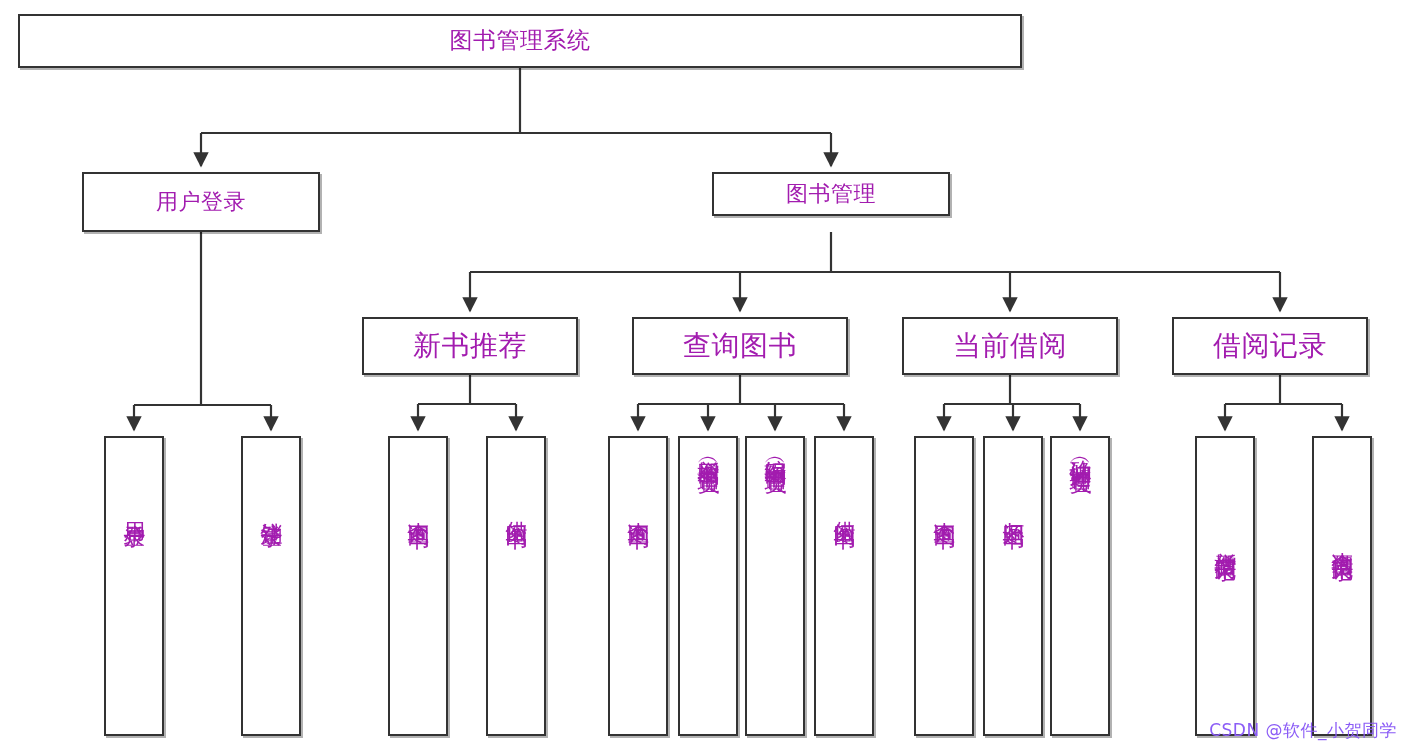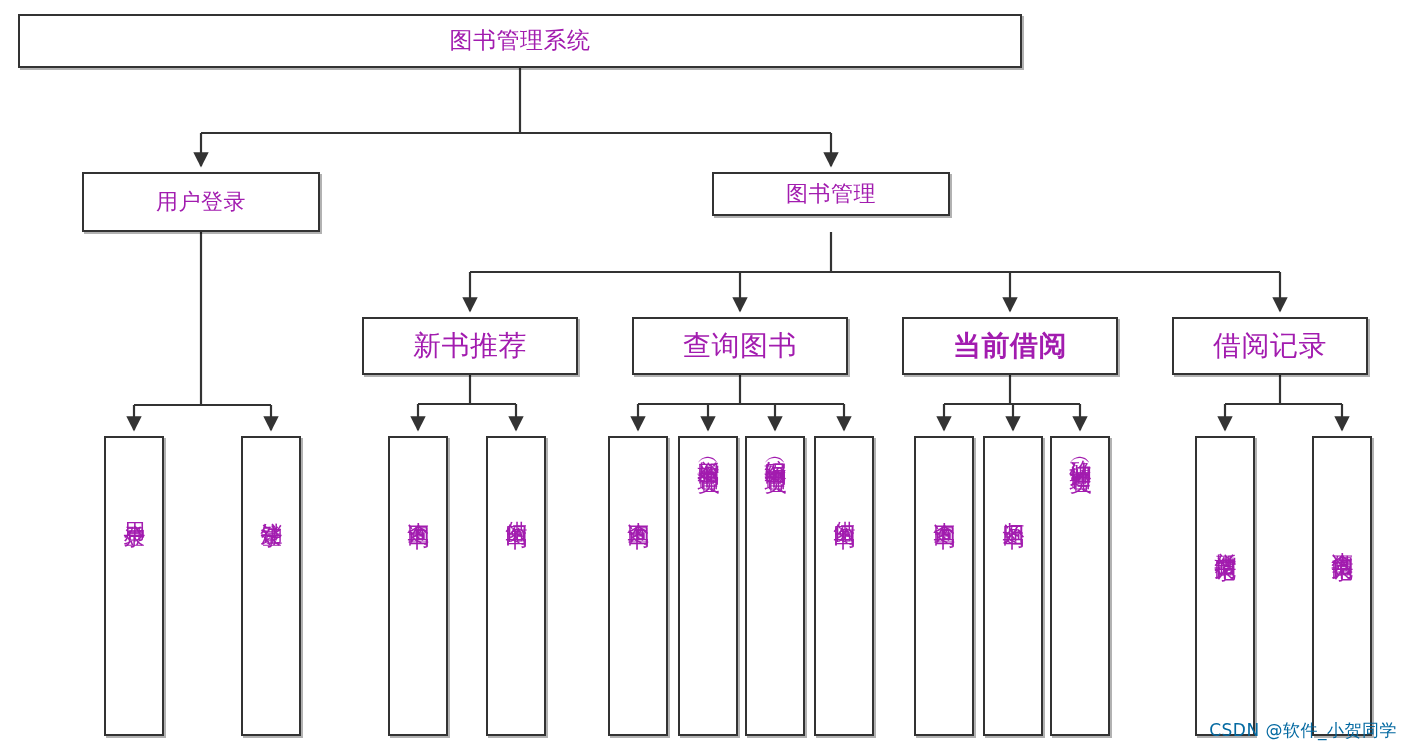--- a/index.html
+++ b/index.html
@@ -67,21 +67,21 @@
     padding-top: 62px;
   }
   .node.leaf.low .lbl {
     padding-top: 92px;
   }
   #watermark {
     position: absolute;
     right: 8px;
     bottom: 5px;
     font-size: 17px;
-    color: #0369a1;
+    color: #8b5cf6;
     letter-spacing: 0.5px;
     z-index: 5;
     white-space: nowrap;
   }
 </style>
 </head>
 <body>
 
 <div id="canvas">
 
@@ -147,21 +147,21 @@
   <div class="node lvl1" style="left:712px; top:172px; width:238px; height:44px;">
     <span class="lbl">图书管理</span>
   </div>
 
   <div class="node lvl2" style="left:362px; top:317px; width:216px; height:58px;">
     <span class="lbl">新书推荐</span>
   </div>
   <div class="node lvl2" style="left:632px; top:317px; width:216px; height:58px;">
     <span class="lbl">查询图书</span>
   </div>
-  <div class="node lvl2" style="left:902px; top:317px; width:216px; height:58px;font-weight:bold;">
+  <div class="node lvl2" style="left:902px; top:317px; width:216px; height:58px;">
     <span class="lbl">当前借阅</span>
   </div>
   <div class="node lvl2" style="left:1172px; top:317px; width:196px; height:58px;">
     <span class="lbl">借阅记录</span>
   </div>
 
   <div class="node leaf mid" style="left:104px; top:436px; width:60px; height:300px;">
     <span class="lbl">用户登录</span>
   </div>
   <div class="node leaf mid" style="left:241px; top:436px; width:60px; height:300px;">

